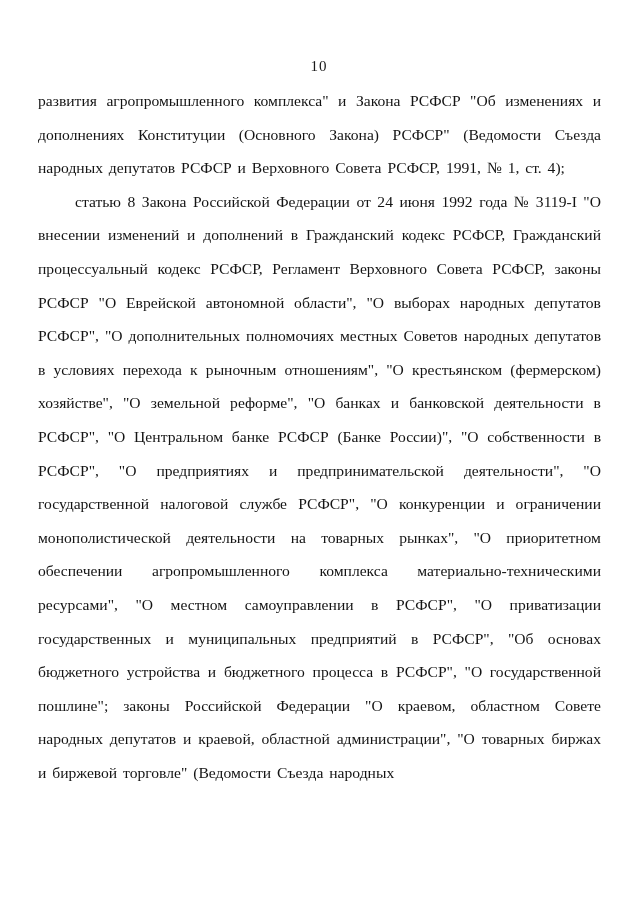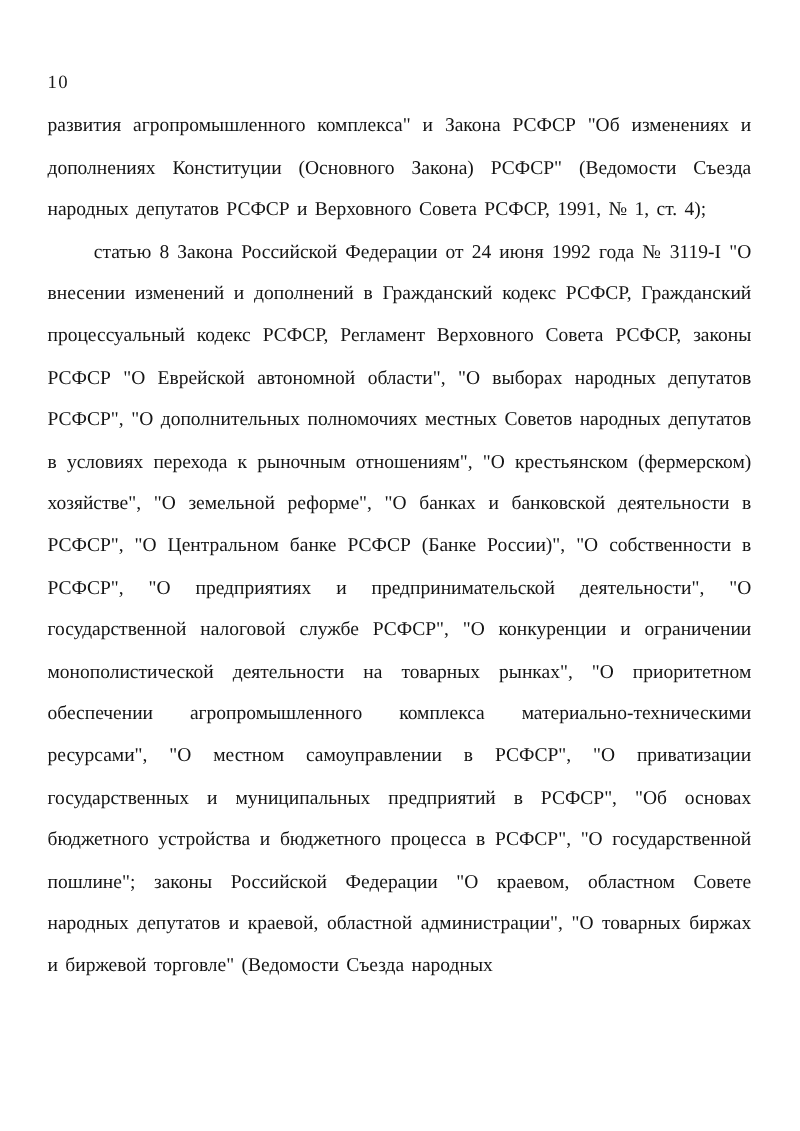--- a/index.html
+++ b/index.html
@@ -18,20 +18,21 @@
     position: relative;
     width: 640px;
     height: 905px;
     background: #ffffff;
   }
   .page-number {
     position: absolute;
     top: 58px;
     left: 38px;
     width: 562px;
+    text-align: center;
     font-size: 15px;
     line-height: 16px;
     letter-spacing: 1px;
     color: #181818;
   }
   .content {
     position: absolute;
     top: 84px;
     left: 38px;
     width: 563px;

